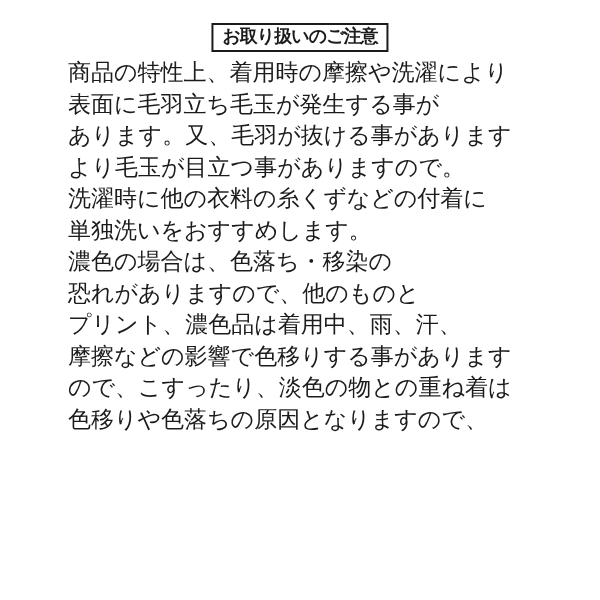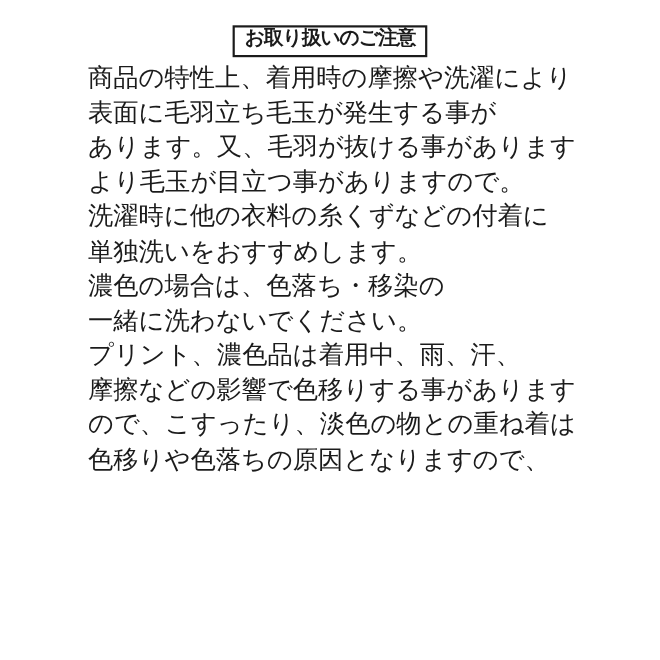--- a/index.html
+++ b/index.html
@@ -5,41 +5,41 @@
   html, body {
     margin: 0;
     padding: 0;
     background: #ffffff;
   }
   .page {
     position: relative;
     width: 600px;
     height: 600px;
     background: #ffffff;
-    font-family: Liberation Mono, monospace;
+    font-family: Liberation Serif, serif;
     color: #1b1b1b;
     overflow: hidden;
   }
   .title-box {
     position: absolute;
     top: 23px;
     left: 50%;
     transform: translateX(-50%);
     border: 2px solid #1b1b1b;
     padding: 2px 9px 3px 9px;
     font-size: 18px;
     font-weight: bold;
     letter-spacing: -1px;
     white-space: nowrap;
     line-height: 1.1;
   }
   .body-text {
     position: absolute;
     top: 57px;
-    left: 80px;
+    left: 68px;
     right: 20px;
   }
   .notice-line {
     font-size: 23px;
     line-height: 31.5px;
     white-space: nowrap;
     letter-spacing: 0px;
     font-weight: 500;
   }
 </style>
@@ -51,20 +51,20 @@
   <div class="title-box">お取り扱いのご注意</div>
 
   <div class="body-text">
     <div class="notice-line">商品の特性上、着用時の摩擦や洗濯により</div>
     <div class="notice-line">表面に毛羽立ち毛玉が発生する事が</div>
     <div class="notice-line">あります。又、毛羽が抜ける事があります</div>
     <div class="notice-line">より毛玉が目立つ事がありますので。</div>
     <div class="notice-line">洗濯時に他の衣料の糸くずなどの付着に</div>
     <div class="notice-line">単独洗いをおすすめします。</div>
     <div class="notice-line">濃色の場合は、色落ち・移染の</div>
-    <div class="notice-line">一緒に洗わないでください。</div>
+    <div class="notice-line">恐れがありますので、他のものと</div>
     <div class="notice-line">プリント、濃色品は着用中、雨、汗、</div>
     <div class="notice-line">摩擦などの影響で色移りする事があります</div>
     <div class="notice-line">ので、こすったり、淡色の物との重ね着は</div>
     <div class="notice-line">色移りや色落ちの原因となりますので、</div>
   </div>
 
 </div>
 
 </body></html>

